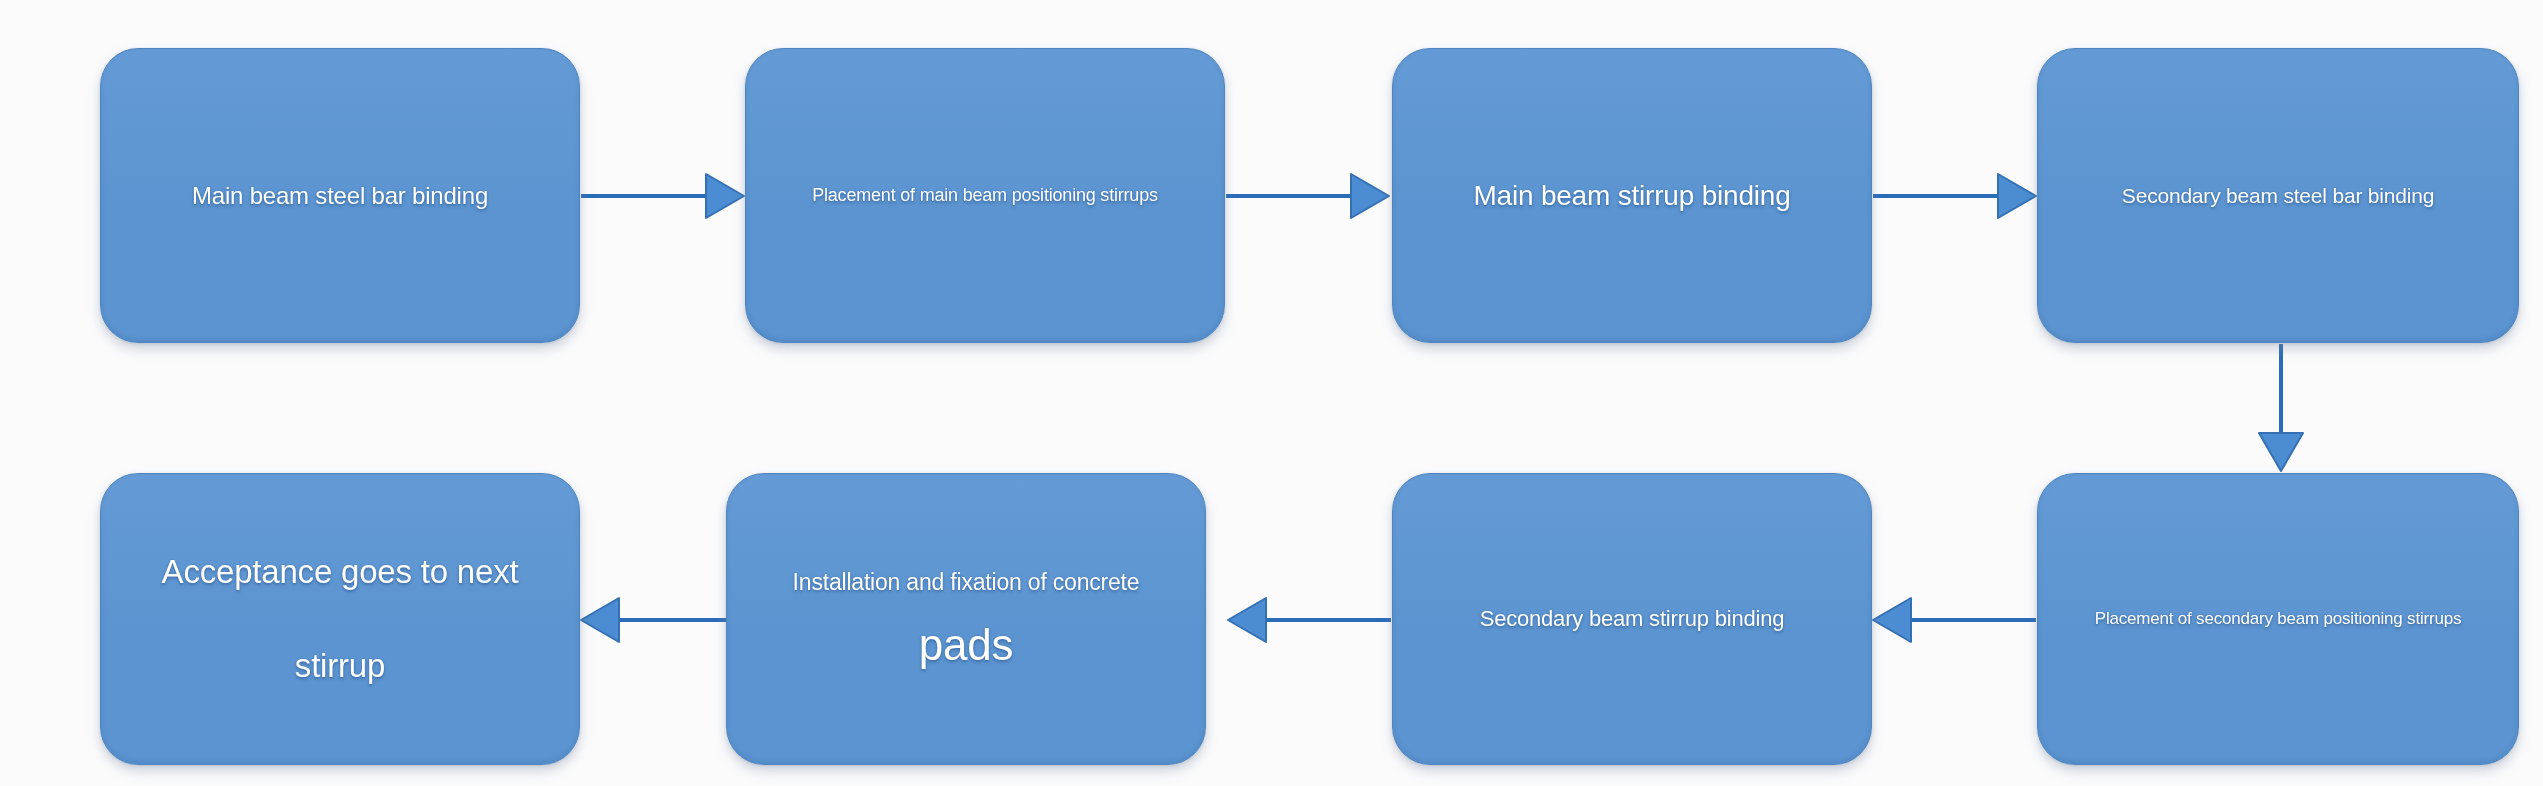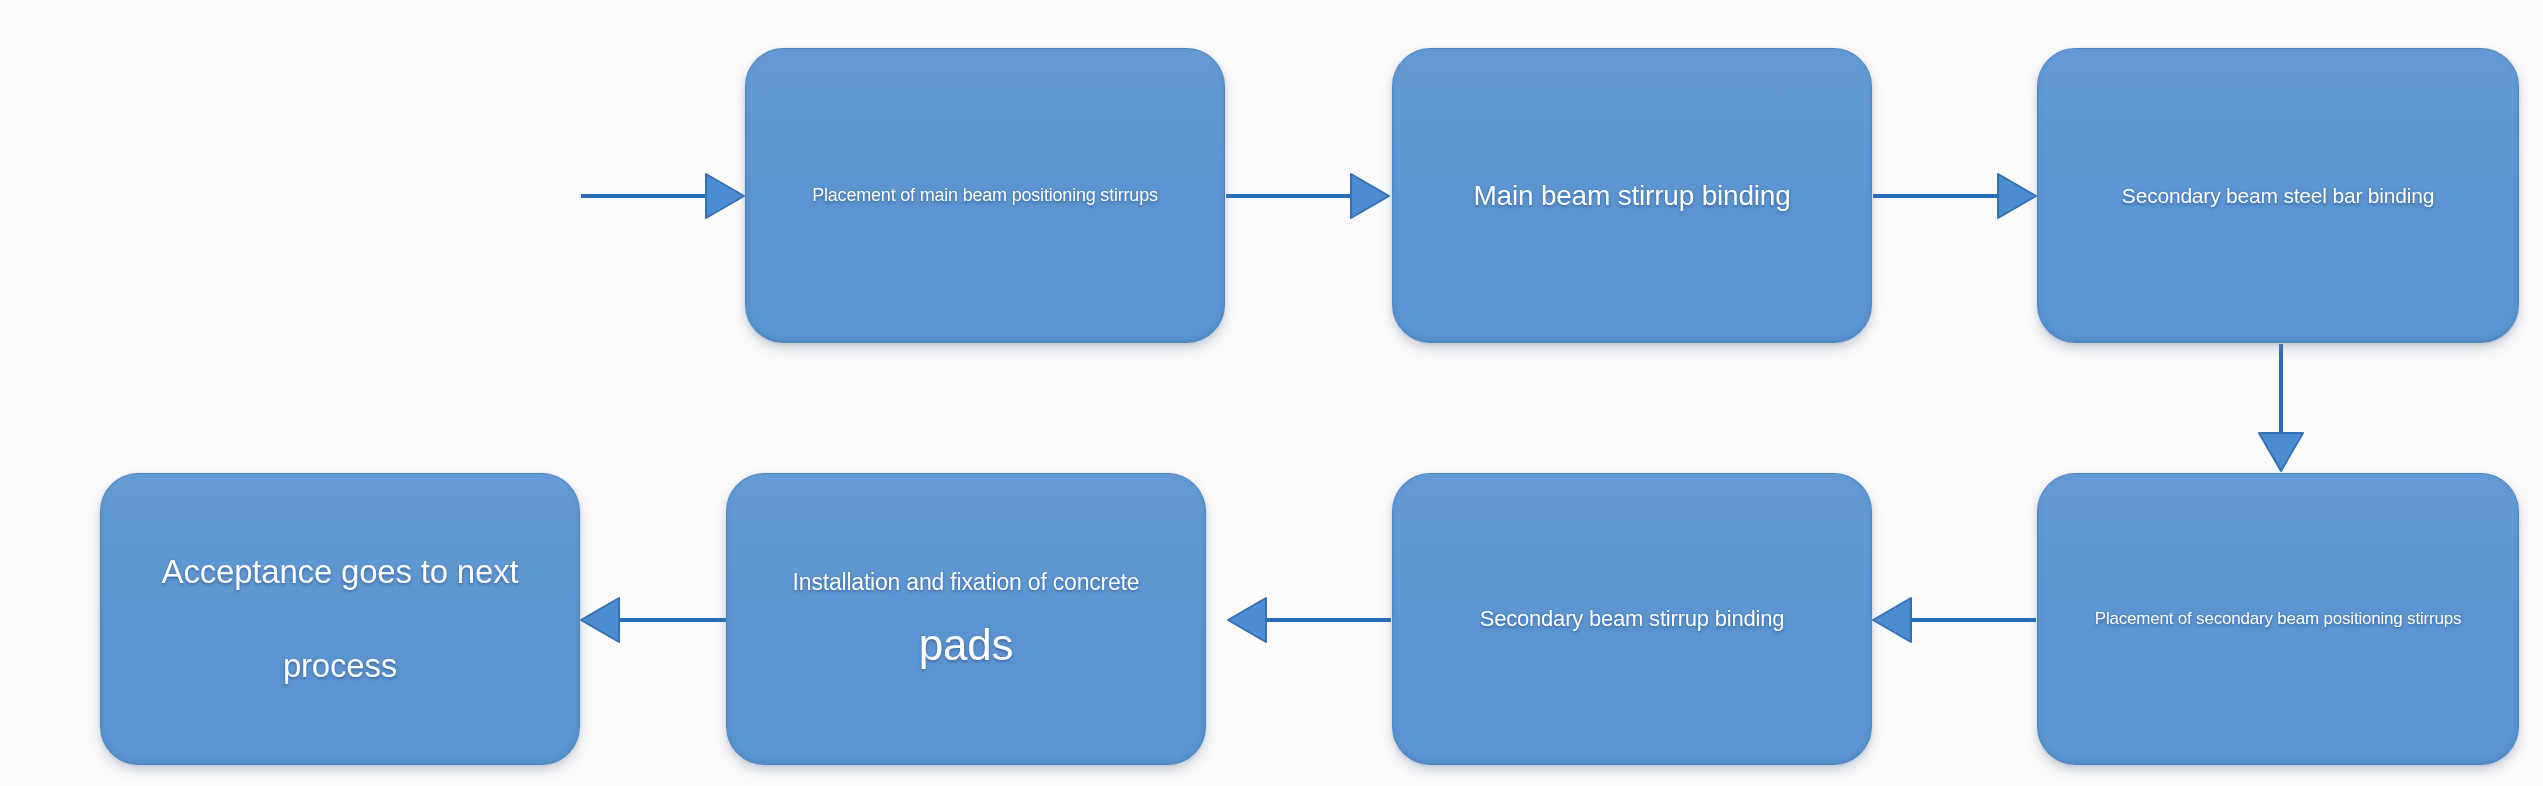--- a/index.html
+++ b/index.html
@@ -90,20 +90,23 @@
     <g>
       <line x1="1391" y1="620" x2="1265" y2="620" stroke="var(--arrow-line)" stroke-width="4"></line>
       <polygon points="1266,598 1266,642 1228,620" fill="var(--arrow-fill)" stroke="var(--arrow-stroke)" stroke-width="2" stroke-linejoin="round"></polygon>
     </g>
     <g>
       <line x1="744" y1="620" x2="618" y2="620" stroke="var(--arrow-line)" stroke-width="4"></line>
       <polygon points="619,598 619,642 581,620" fill="var(--arrow-fill)" stroke="var(--arrow-stroke)" stroke-width="2" stroke-linejoin="round"></polygon>
     </g>
   </svg>
 
+  <div class="node n1" style="left:100px;top:48px;width:480px;height:295px">
+    <span class="line line-0">Main beam steel bar binding</span>
+  </div>
 
   <div class="node n2" style="left:745px;top:48px;width:480px;height:295px">
     <span class="line line-0">Placement of main beam positioning stirrups</span>
   </div>
 
   <div class="node n3" style="left:1392px;top:48px;width:480px;height:295px">
     <span class="line line-0">Main beam stirrup binding</span>
   </div>
 
   <div class="node n4" style="left:2037px;top:48px;width:482px;height:295px">
@@ -118,16 +121,16 @@
     <span class="line line-0">Placement of secondary beam positioning stirrups</span>
   </div>
 
   <div class="node n7" style="left:726px;top:473px;width:480px;height:292px">
     <span class="line line-0">Installation and fixation of concrete</span>
     <span class="line line-1">pads</span>
   </div>
 
   <div class="node n8" style="left:100px;top:473px;width:480px;height:292px">
     <span class="line line-0">Acceptance goes to next</span>
-    <span class="line line-1">process</span>
+    <span class="line line-1">stirrup</span>
   </div>
 
 </div>
 
 </body></html>

